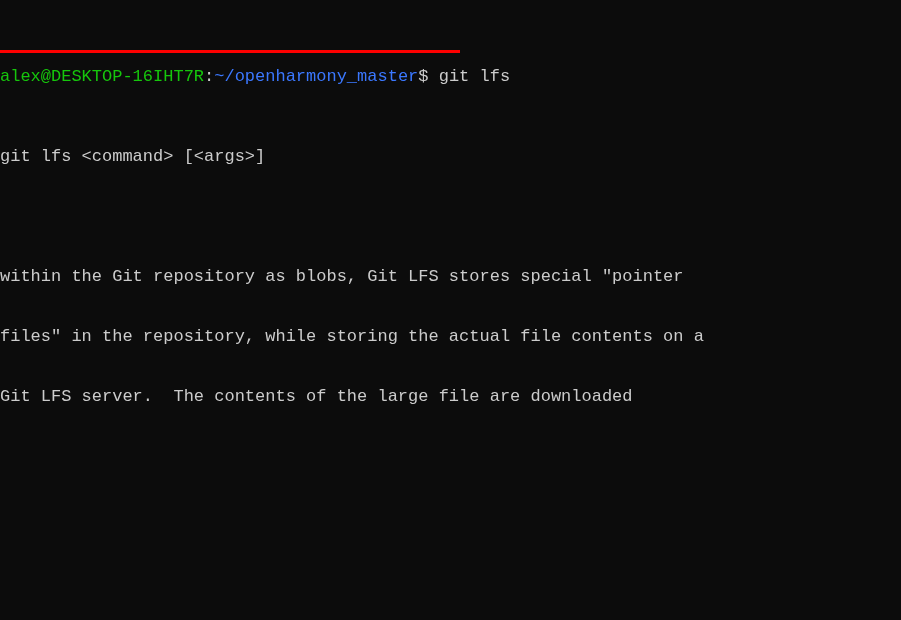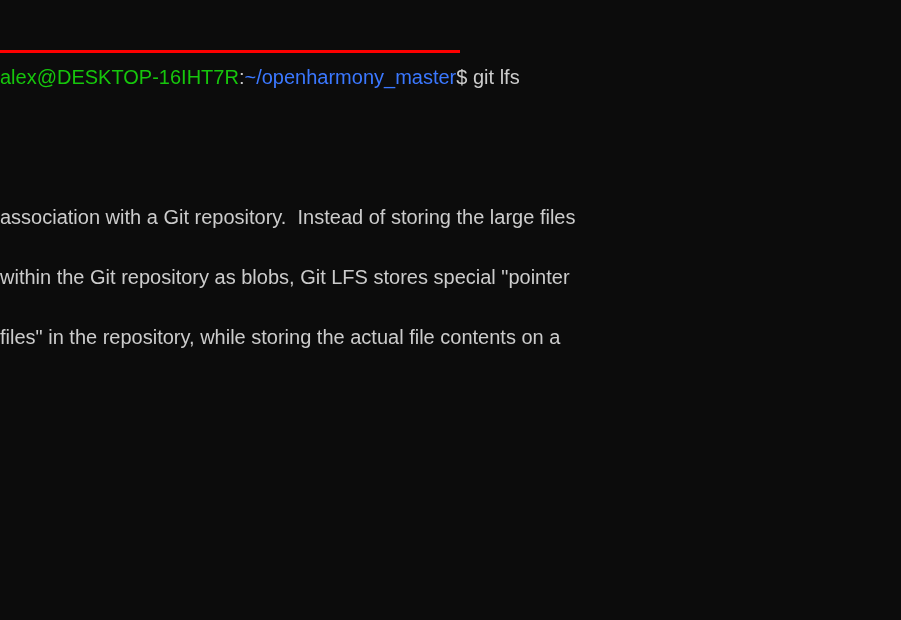--- a/index.html
+++ b/index.html
@@ -7,22 +7,22 @@
     margin: 0;
     padding: 0;
     background: #0c0c0c;
   }
   #terminal {
     position: relative;
     width: 901px;
     height: 620px;
     background: #0c0c0c;
     overflow: hidden;
-    font-family: Liberation Sans, sans-serif;
-    font-size: 20px;
+    font-family: Liberation Mono, monospace;
+    font-size: 17px;
     line-height: 20px;
     letter-spacing: 0px;
     -webkit-font-smoothing: antialiased;
   }
   #screen {
     position: absolute;
     left: 0px;
     top: 7px;
     width: 901px;
     white-space: pre;
@@ -51,24 +51,25 @@
 </style>
 </head>
 <body>
 
 <div id="terminal">
 
   <div id="screen">
 
     <span class="row"><span class="fg-green">alex@DESKTOP-16IHT7R</span><span class="fg-white">:</span><span class="fg-blue">~/openharmony_master</span><span class="fg-default">$</span><span class="fg-default"> git lfs</span></span>
 
+    <span class="row">git lfs &lt;command&gt; [&lt;args&gt;]</span>
     <span class="row"></span>
-    <span class="row">association with a Git repository.  Instead of storing the large files</span>
     <span class="row">within the Git repository as blobs, Git LFS stores special "pointer</span>
     <span class="row">files" in the repository, while storing the actual file contents on a</span>
+    <span class="row">Git LFS server.  The contents of the large file are downloaded</span>
     
     
     
     
     
     
     
     
     
     

